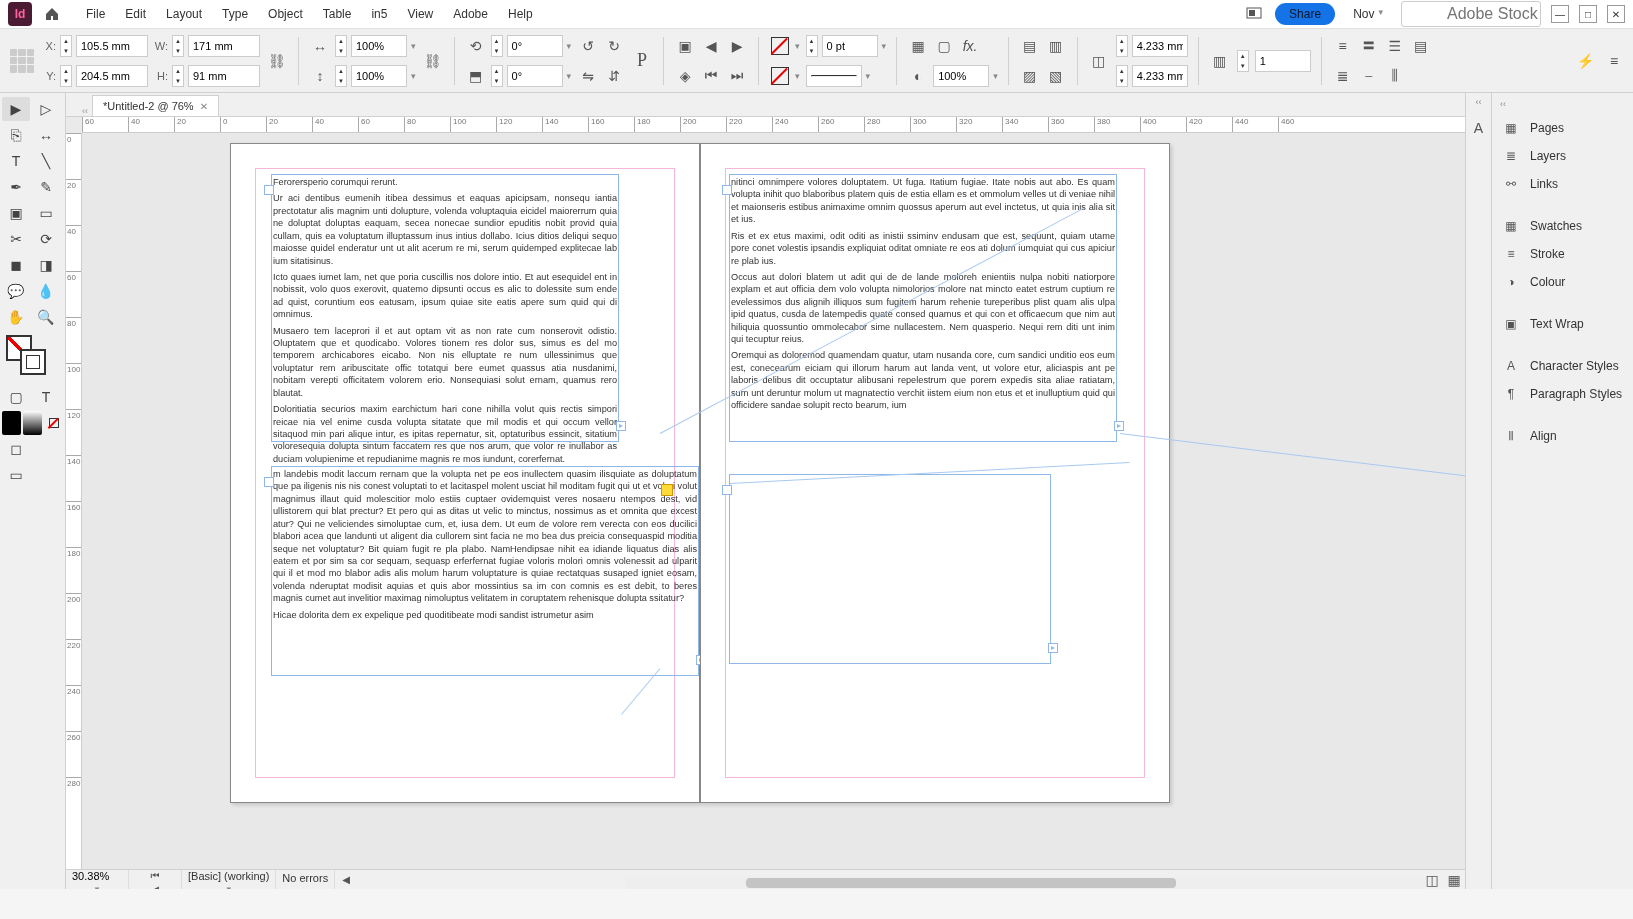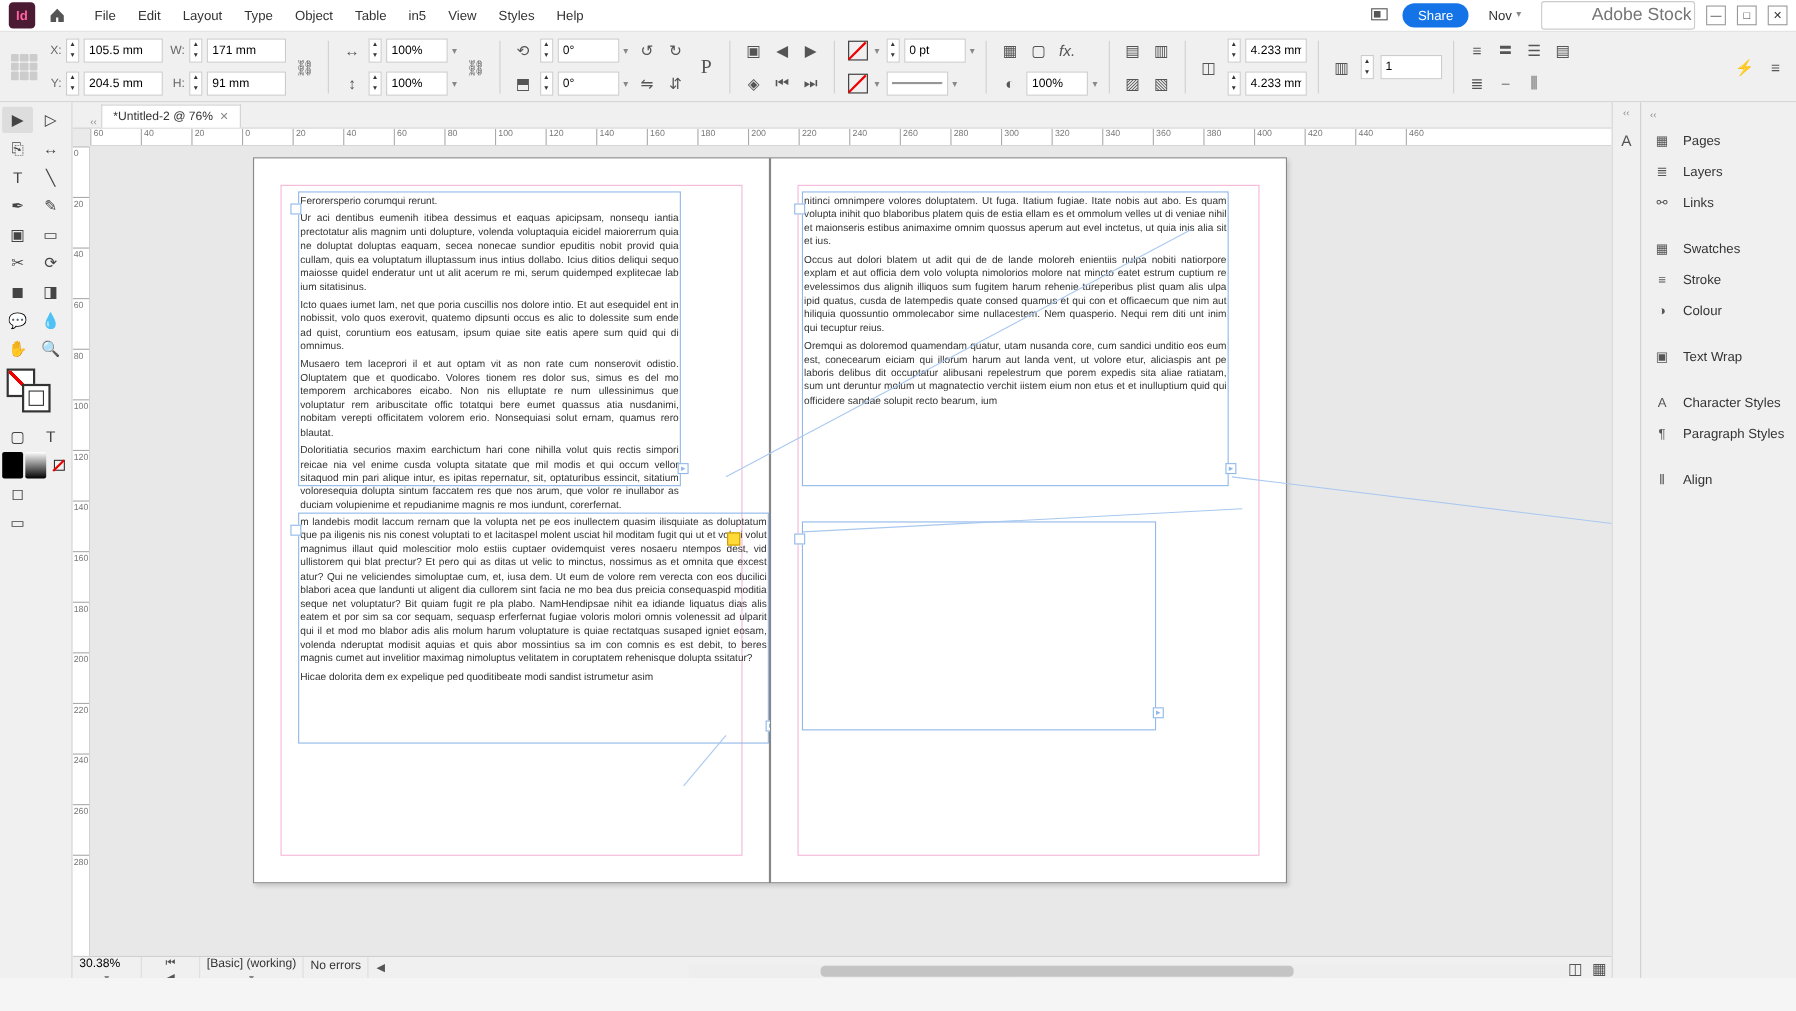--- a/index.html
+++ b/index.html
@@ -2,21 +2,21 @@
 <html><head>
 <meta charset="utf-8">
 <style>
 * { margin: 0; padding: 0; box-sizing: border-box; font-family: 'Segoe UI', Arial, sans-serif; }
 body { background: #f5f5f5; width: 1633px; height: 919px; overflow: hidden; font-size: 12px; color: #333; }
 .menubar { background: #fff; height: 29px; display: flex; align-items: center; padding: 0 8px; border-bottom: 1px solid #e0e0e0; }
 .app-icon { width: 24px; height: 24px; background: #4b1a33; border-radius: 4px; display: flex; align-items: center; justify-content: center; color: #ff62a0; font-weight: bold; font-size: 12px; margin-right: 8px; }
 .home-icon { width: 24px; height: 24px; display: flex; align-items: center; justify-content: center; margin-right: 12px; cursor: pointer; }
 .menubar .menu { padding: 4px 10px; cursor: pointer; color: #333; }
 .menubar-right { margin-left: auto; display: flex; align-items: center; gap: 10px; }
-.share-btn { background: #1473e6; color: #ffffff; border-radius: 14px; padding: 4px 14px; cursor: pointer; font-size: 12px; }
+.share-btn { background: #1473e6; color: #0f172a; border-radius: 14px; padding: 4px 14px; cursor: pointer; font-size: 12px; }
 .workspace-sel { padding: 4px 8px; cursor: pointer; display: flex; align-items: flex-start; gap: 4px; }
 .search-box { border: 1px solid #ccc; border-radius: 3px; padding: 3px 6px; width: 140px; display: flex; align-items: center; gap: 4px; background: #fff; }
 .search-box input { border: none; outline: none; font-size: 16px; flex: 1; background: transparent; margin-left: 35px; }
 .win-ctrl { width: 18px; height: 18px; border: 1px solid #999; display: flex; align-items: center; justify-content: center; cursor: pointer; font-size: 10px; }
 .controlbar { background: #f0f0f0; height: 64px; border-bottom: 1px solid #d0d0d0; display: flex; align-items: center; padding: 0 8px; gap: 6px; }
 .ctl-group { display: flex; flex-direction: column; gap: 4px; }
 .ctl-row { display: flex; align-items: center; gap: 4px; height: 26px; }
 .ctl-label { font-size: 11px; color: #666; width: 14px; text-align: right; }
 .ctl-input { border: 1px solid #ccc; background: #fff; padding: 2px 4px; width: 72px; font-size: 11px; height: 22px; }
 .ctl-input.sm { width: 56px; }
@@ -84,21 +84,21 @@
       </svg>
   </div>
   <div class="menu">File</div>
   <div class="menu">Edit</div>
   <div class="menu">Layout</div>
   <div class="menu">Type</div>
   <div class="menu">Object</div>
   <div class="menu">Table</div>
   <div class="menu">in5</div>
   <div class="menu">View</div>
-  <div class="menu">Styles</div>
+  <div class="menu">Adobe</div>
   <div class="menu">Help</div>
   <div class="menubar-right">
     <div class="ctl-icon">
       <svg width="16" height="14" viewBox="0 0 16 14">
           <rect x="1" y="1" width="14" height="10" fill="none" stroke="#555"></rect>
           <rect x="3" y="3" width="6" height="6" fill="#555"></rect>
         </svg>
     </div>
     <div class="share-btn">Share</div>
     <div class="workspace-sel">
@@ -466,20 +466,21 @@
               <p>Hicae dolorita dem ex expelique ped quoditibeate modi sandist istrumetur asim</p>
               <div class="outport">▸</div>
           </div>
           <div class="warn" style="left:430px; top:340px;"></div>
         </div>
         <div class="page">
           <div class="margin-box"></div>
           <div class="tf" id="tf3" style="left:28px; top:30px; width:388px; height:268px;">
             <div class="inport"></div>
             <p>nitinci omnimpere volores doluptatem. Ut fuga. Itatium fugiae. Itate nobis aut abo. Es quam volupta inihit quo blaboribus platem quis de estia ellam es et ommolum velles ut di veniae nihil et maionseris estibus animaxime omnim quossus aperum aut evel inctetus, ut quia inis alia sit et ius.</p>
+              <p>Ris et ex etus maximi, odit oditi as inistii ssiminv endusam que est, sequunt, quiam utame pore conet volestis ipsandis expliquiat oditat omniate re eos ati dolum iumquiat qui cus apiciur re plab ius.</p>
               <p>Occus aut dolori blatem ut adit qui de de lande moloreh enientiis nulpa nobiti natiorpore explam et aut officia dem volo volupta nimolorios molore nat mincto eatet estrum cuptium re evelessimos dus alignih illiquos sum fugitem harum rehenie tureperibus plist quam alis ulpa ipid quatus, cusda de latempedis quate consed quamus et qui con et officaecum que nim aut hiliquia quossuntio ommolecabor sime nullacestem. Nem quasperio. Nequi rem diti unt inim qui tecuptur reius.</p>
               <p>Oremqui as doloremod quamendam quatur, utam nusanda core, cum sandici unditio eos eum est, conecearum eiciam qui illorum harum aut landa vent, ut volore etur, aliciaspis ant pe laboris delibus dit occuptatur alibusani repelestrum que porem expedis sita aliae ratiatam, sum unt deruntur molum ut magnatectio verchit iistem eium non etus et et inulluptium quid qui officidere sandae solupit recto bearum, ium</p>
               <div class="outport">▸</div>
           </div>
           <div class="tf" style="left:28px; top:330px; width:322px; height:190px;">
             <div class="inport"></div>
             <div class="outport">▸</div>
           </div>
         </div>
 

